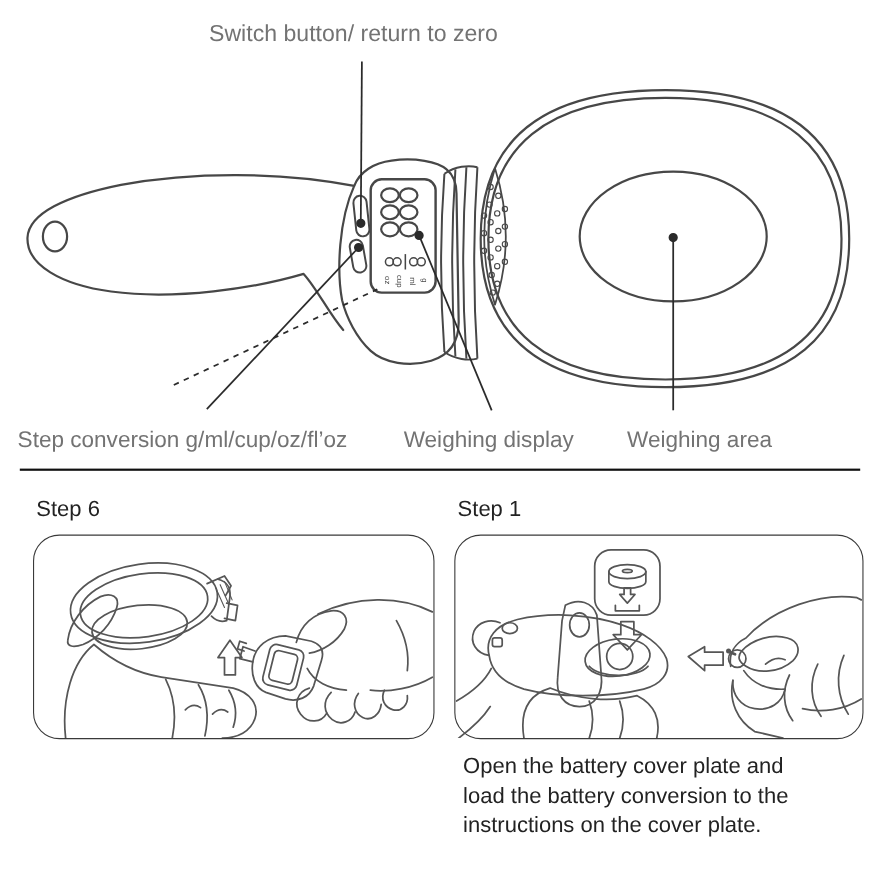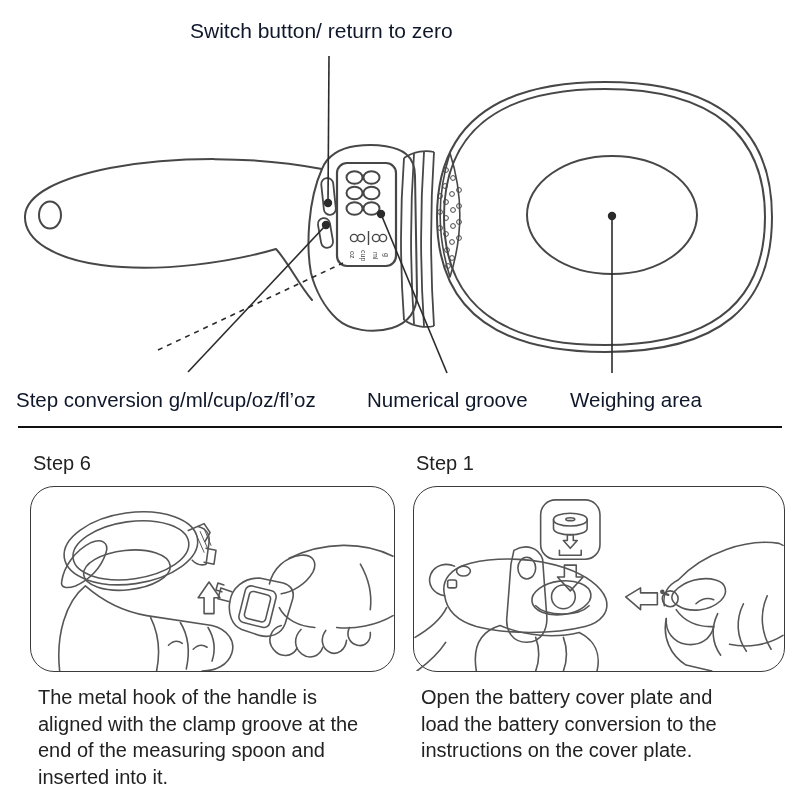--- a/index.html
+++ b/index.html
@@ -1,19 +1,19 @@
 <!DOCTYPE html>
 <html><head>
 <meta charset="utf-8">
 <style>
   * { margin:0; padding:0; box-sizing:border-box; }
   html,body { width:800px; height:800px; background:#fff; overflow:hidden; }
   body { font-family:"Liberation Sans", sans-serif; color:#1c1c1c; }
   .page { position:relative; width:800px; height:800px; background:#ffffff; }
-  .label { position:absolute; font-size:20.5px; color:#0f172a; white-space:pre-line;text-align:right; }
+  .label { position:absolute; font-size:20.5px; color:#737373; white-space:pre-line;text-align:right; }
   .title-label { font-size:21px; }
   .step-title { position:absolute; font-size:20px; color:#222; }
   .step-desc { position:absolute; font-size:20px; line-height:26.5px; color:#222; white-space:pre-line; width:370px; }
   .panel { position:absolute; border:1.6px solid #3a3a3a; border-radius:24px; background:#fff; }
   .panel svg { display:block; width:100%; height:100%; }
   .divider { position:absolute; left:18px; top:426px; width:764px; height:2px; background:#101010; }
   svg { position:absolute; }
   #main-diagram { left:0; top:0; }
 </style>
 </head>
@@ -121,21 +121,21 @@
       </g>
       <g>
         <line x1="612" y1="373" x2="612" y2="216" fill="none"></line>
         <circle cx="612" cy="216" r="3.4"></circle>
       </g>
     </g>
   </svg>
 
   <div class="label title-label" style="left:190px; top:19px;">Switch button/ return to zero</div>
   <div class="label" style="left:16px; top:388px;">Step conversion g/ml/cup/oz/fl’oz</div>
-  <div class="label" style="left:367px; top:388px;">Numerical groove</div>
+  <div class="label" style="left:367px; top:388px;">Weighing display</div>
   <div class="label" style="left:570px; top:388px;">Weighing area</div>
 
   <div class="divider"></div>
 
   <div class="step-title" style="left:33px; top:452px;">Step 6</div>
 
   <div class="panel" style="left:30px; top:486px; width:365px; height:186px;">
     <svg viewBox="0 0 365 186">
       <g fill="none" stroke="#565656" stroke-width="1.6" stroke-linecap="round" stroke-linejoin="round">
 
@@ -174,24 +174,20 @@
           <path d="M252,140 C241,143 237,155 244,164 C251,173 263,172 268,163"></path>
           <path d="M272,144 C264,152 265,163 273,169 C281,175 291,171 294,162"></path>
           <path d="M297,145 C291,153 293,163 301,167 C309,171 317,164 318,155"></path>
           <path d="M321,142 C317,150 321,158 329,160 C337,162 343,155 342,147"></path>
           <path d="M332,78 C340,92 344,108 342,124"></path>
         </g>
       </g>
     </svg>
   </div>
 
-  <div class="step-desc" style="left:38px; top:684px;">The metal hook of the handle is
-aligned with the clamp groove at the
-end of the measuring spoon and
-inserted into it.</div>
 
   <div class="step-title" style="left:416px; top:452px;">Step 1</div>
 
   <div class="panel" style="left:413px; top:486px; width:372px; height:186px;">
     <svg viewBox="0 0 372 186">
       <g fill="none" stroke="#565656" stroke-width="1.6" stroke-linecap="round" stroke-linejoin="round">
 
         <g>
           <rect x="127" y="13" width="60" height="60" rx="15"></rect>
           <ellipse cx="157" cy="33" rx="17" ry="6.5"></ellipse>

